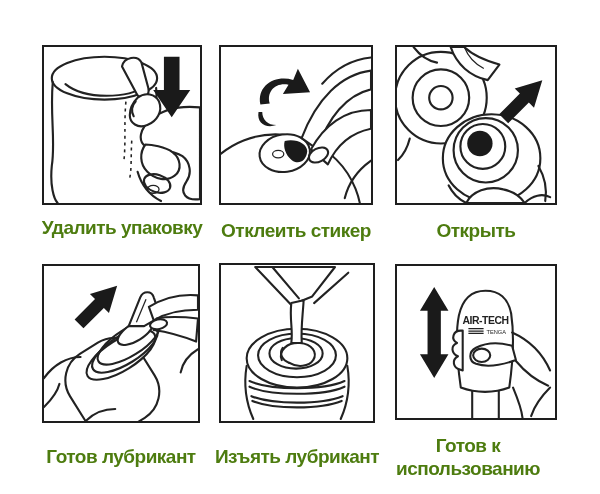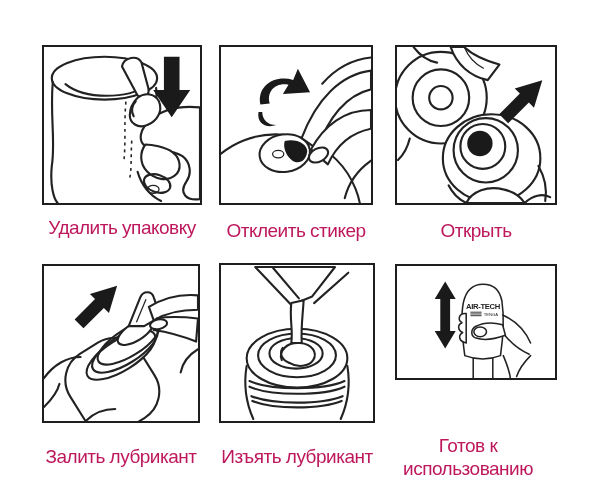--- a/index.html
+++ b/index.html
@@ -16,29 +16,29 @@
     border:2px solid #1e1e1e;
     background:#ffffff;
     margin:0;
   }
   .panel svg{display:block;width:100%;height:100%;}
   .p1{left:42px;top:45px;width:160px;height:160px;}
   .p2{left:219px;top:45px;width:154px;height:160px;}
   .p3{left:395px;top:45px;width:162px;height:160px;}
   .p4{left:42px;top:264px;width:158px;height:159px;}
   .p5{left:219px;top:263px;width:156px;height:160px;}
-  .p6{left:395px;top:264px;width:162px;height:116px;}
+  .p6{left:395px;top:264px;width:162px;height:156px;}
   .cap{
     position:absolute;
     text-align:center;
-    font-weight:400;
+    font-weight:700;
     font-size:19px;
     letter-spacing:-0.5px;
     line-height:23px;
-    color:#be185d;
+    color:#4d7c0f;
   }
   .c1{left:27px;top:216px;width:190px;}
   .c2{left:201px;top:219px;width:190px;}
   .c3{left:381px;top:219px;width:190px;}
   .c4{left:26px;top:445px;width:190px;}
   .c5{left:202px;top:445px;width:190px;}
   .c6{left:384px;top:434px;width:168px;}
   
   .ln{fill:none;stroke:#222222;stroke-width:2.2;stroke-linecap:round;stroke-linejoin:round;}
   .wh{fill:#ffffff;stroke:#222222;stroke-width:2.2;stroke-linecap:round;stroke-linejoin:round;}
@@ -195,17 +195,17 @@
         <path class="ln" d="M 122,100 C 132,112 142,120 156,126"></path>
         <path class="ln" d="M 158,128 C 150,136 142,146 138,158"></path>
         <path class="ln" d="M 119,128 C 124,140 128,150 129,160"></path>
       </g>
     </svg>
   </figure>
 
   <div class="cap c1">Удалить упаковку</div>
   <div class="cap c2">Отклеить стикер</div>
   <div class="cap c3">Открыть</div>
-  <div class="cap c4">Залить лубрикант</div>
+  <div class="cap c4">Готов лубрикант</div>
   <div class="cap c5">Изъять лубрикант</div>
   <div class="cap c6">Готов к использованию</div>
 
 </div>
 
 </body></html>

